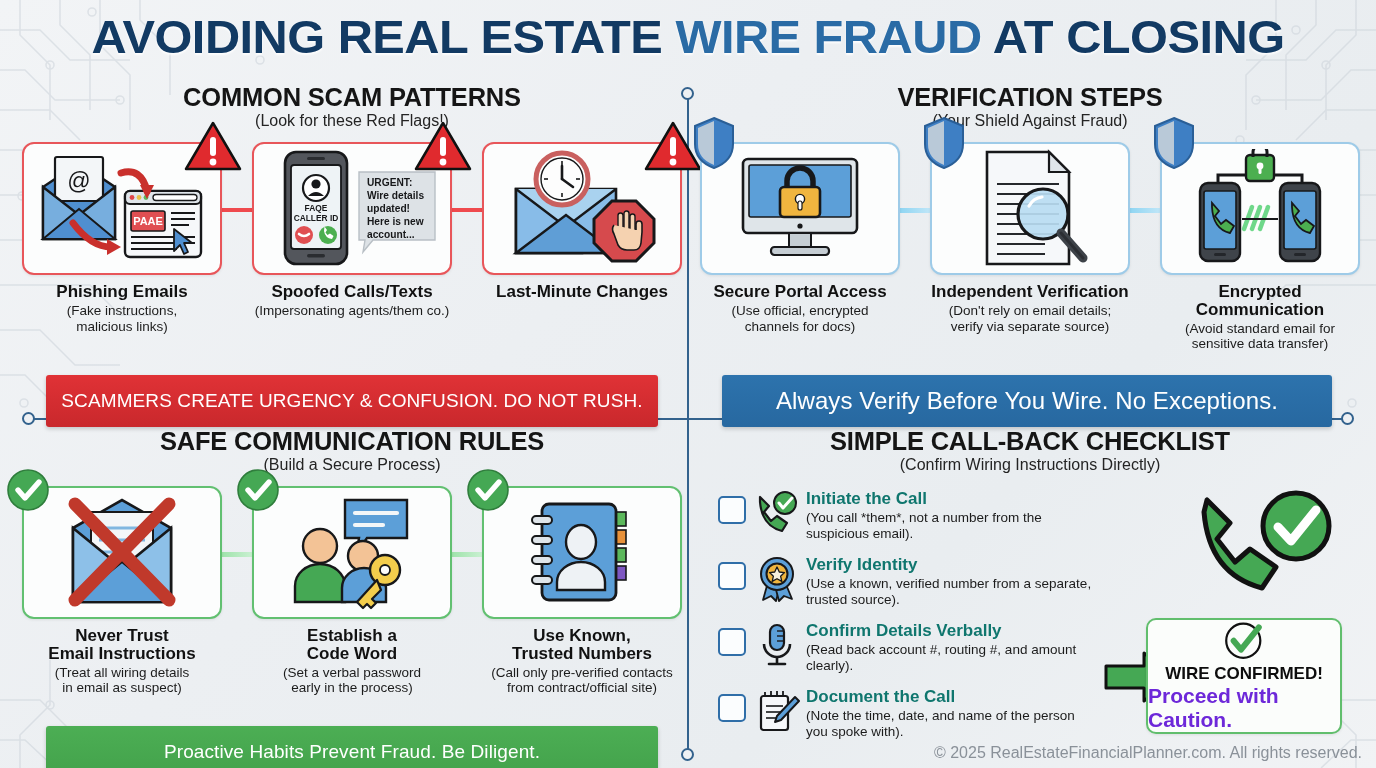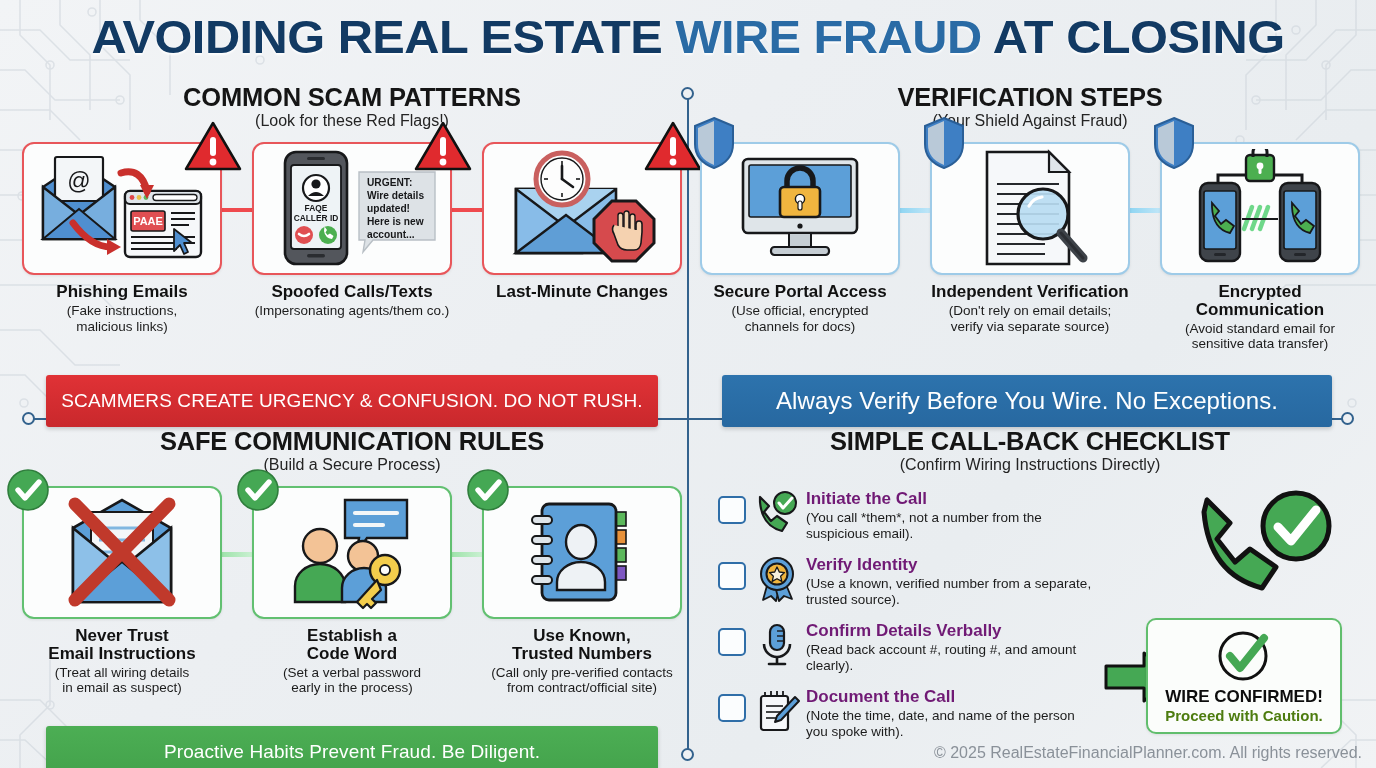--- a/index.html
+++ b/index.html
@@ -108,34 +108,34 @@
 
   
   .checklist { position: absolute; left: 18px; top: 62px; width: 380px; }
   .chk-row { display: flex; align-items: flex-start; margin-bottom: 8px; height: 58px; }
   .chk-box {
     width: 28px; height: 28px; border: 2.5px solid #2f6ea8; border-radius: 5px;
     background: #fbfdfe; flex: 0 0 auto; margin-top: 6px;
   }
   .chk-icon { width: 46px; height: 46px; flex: 0 0 auto; margin: 0 6px 0 8px; }
   .chk-text { flex: 1; }
-  .chk-title { font-size: 17px; font-weight: 800; color: #701a75; line-height: 1.1; }
+  .chk-title { font-size: 17px; font-weight: 800; color: #0f766e; line-height: 1.1; }
   .chk-desc  { font-size: 13.5px; color: #1c1c1c; line-height: 1.18; margin-top: 1px; }
 
   
   .big-phone { position: absolute; right: 18px; top: 62px; width: 150px; height: 125px; }
   .arrow-green { position: absolute; left: 404px; top: 222px; width: 72px; height: 54px; }
   .confirm-box {
     position: absolute; right: 18px; top: 190px; width: 196px; height: 116px;
     border: 2.5px solid #61be6d; border-radius: 10px; background: #fbfdfb;
     display: flex; flex-direction: column; align-items: center; justify-content: center;
     box-shadow: 0 1px 3px rgba(0,0,0,.08);
   }
   .confirm-title { font-size: 17px; font-weight: 800; color: #0d0d0d; margin-top: 1px; }
-  .confirm-sub   { font-size: 15px; font-weight: 700; color: #4d7c0f; }
+  .confirm-sub   { font-size: 21px; font-weight: 700; color: #6d28d9; }
 
   .copyright {
     position: absolute; right: 14px; bottom: 6px;
     font-size: 16px; color: #8a9199; white-space: nowrap;
   }
 </style>
 </head>
 <body>
 
 <div class="page">

